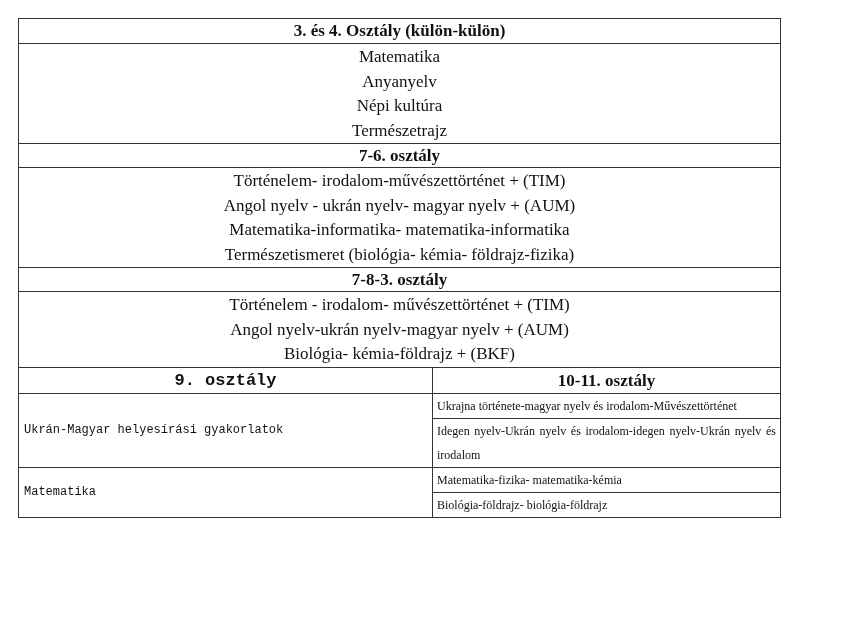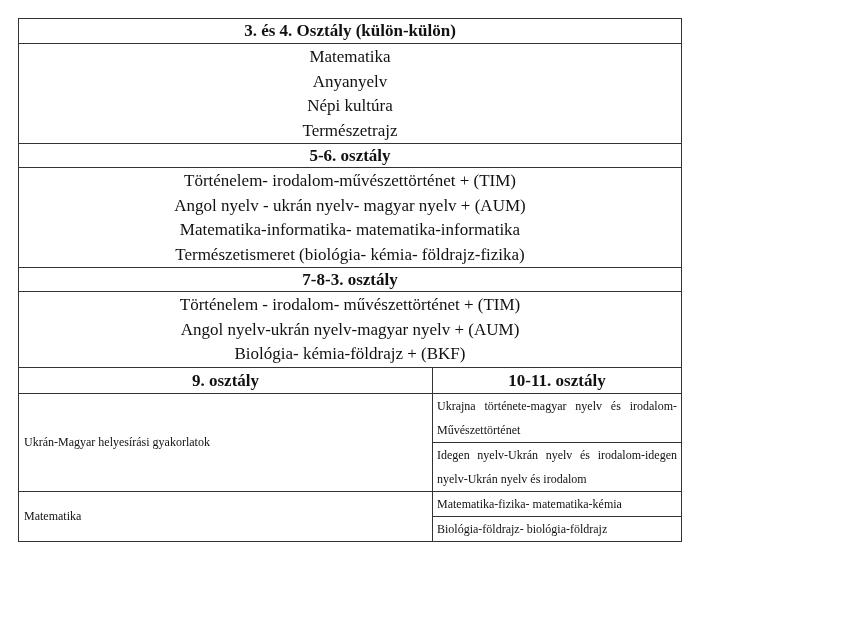--- a/index.html
+++ b/index.html
@@ -1,45 +1,45 @@
 <!DOCTYPE html>
 <html><head>
 <meta charset="utf-8">
 <style>
   html, body { margin: 0; padding: 0; background: #ffffff; }
   body { width: 855px; height: 621px; position: relative; overflow: hidden;
          font-family: "Liberation Serif", "DejaVu Serif", serif; color: #111; }
-  .tbl { position: absolute; left: 18px; top: 18px; width: 664px;
+  .tbl { position: absolute; left: 18px; top: 18px; width: 763px;
          border: 1.5px solid #333; box-sizing: border-box; }
   .row { border-top: 1.5px solid #333; box-sizing: border-box; }
   .row:first-child { border-top: none; }
   .hdr { height: 24px; line-height: 24px; text-align: center; font-weight: bold; font-size: 17px; }
   .list { text-align: center; font-size: 17px; padding-top: 1px; }
   .list div { height: 24.5px; line-height: 24.5px; }
   .split { display: flex; }
-  .split > .l { width: 414px; border-right: 1.5px solid #333; box-sizing: border-box; }
+  .split > .l { width: 414px; border-right: 1.5px solid #333; box-sizing: border-box; font-family: Liberation Mono, monospace; }
   .split > .r { flex: 1; font-family: Liberation Serif, serif; }
   .hdr2 { height: 25px; line-height: 25px; text-align: center; font-weight: bold; font-size: 17px; }
   .left-cell { display: flex; align-items: center; padding-left: 5px; font-size: 12px; }
   .sub { border-top: 1.5px solid #333; font-size: 12px; padding: 0 4px; line-height: 24px; text-align: justify; }
   .sub:first-child { border-top: none; }
 </style>
 </head>
 <body>
 
 <div class="tbl">
   <div class="row hdr">3. és 4. Osztály (külön-külön)</div>
   <div class="row list">
     <div>Matematika</div>
     <div>Anyanyelv</div>
     <div>Népi kultúra</div>
     <div>Természetrajz</div>
   </div>
 
-  <div class="row hdr">5-6. osztály</div>
+  <div class="row hdr">7-6. osztály</div>
   <div class="row list">
     <div>Történelem- irodalom-művészettörténet + (TIM)</div>
     <div>Angol nyelv - ukrán nyelv- magyar nyelv + (AUM)</div>
     <div>Matematika-informatika- matematika-informatika</div>
     <div>Természetismeret (biológia- kémia- földrajz-fizika)</div>
   </div>
 
   <div class="row hdr">7-8-3. osztály</div>
   <div class="row list">
     <div>Történelem - irodalom- művészettörténet + (TIM)</div>

